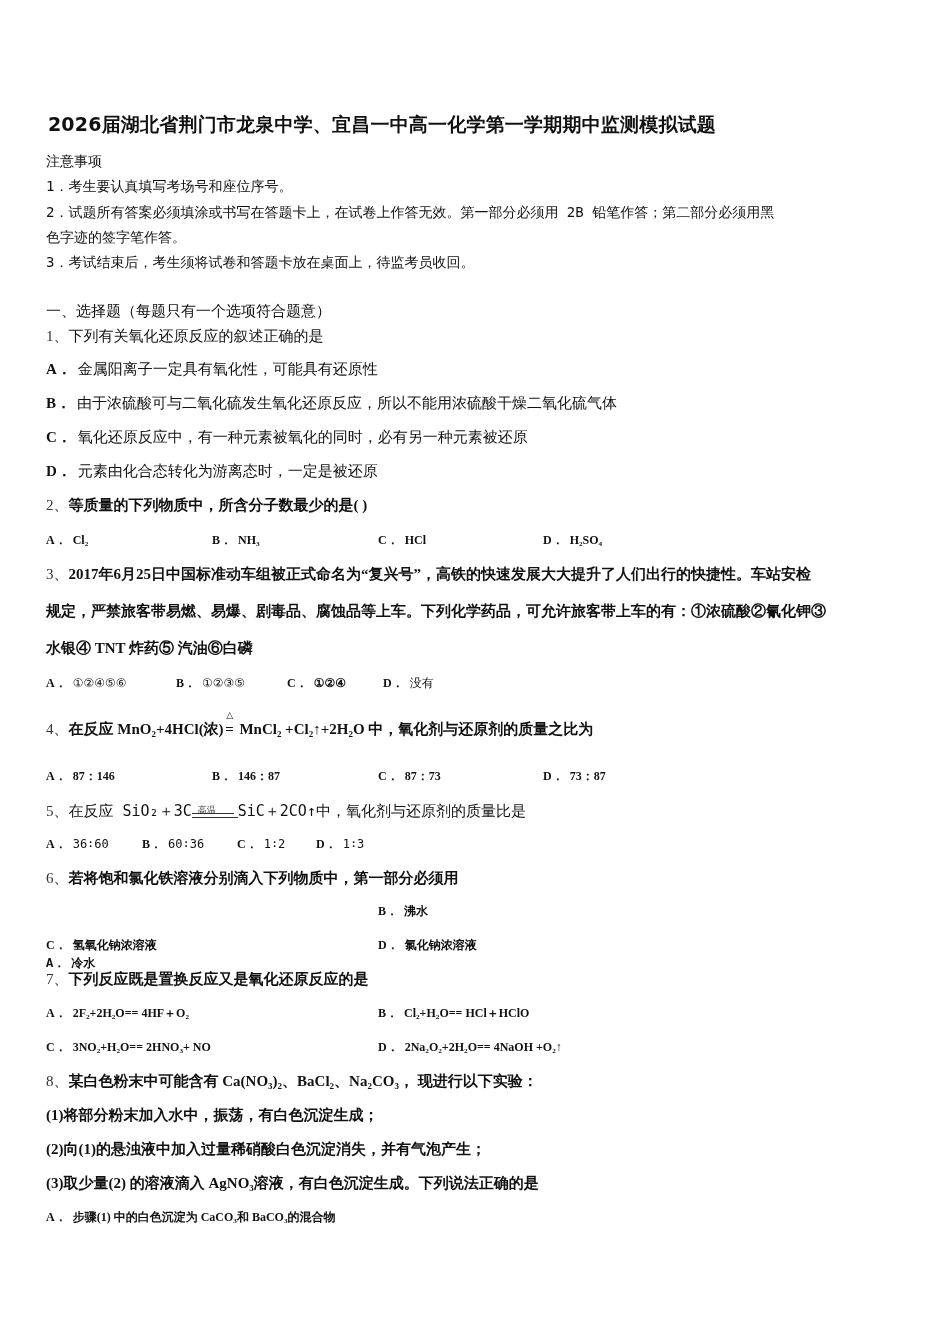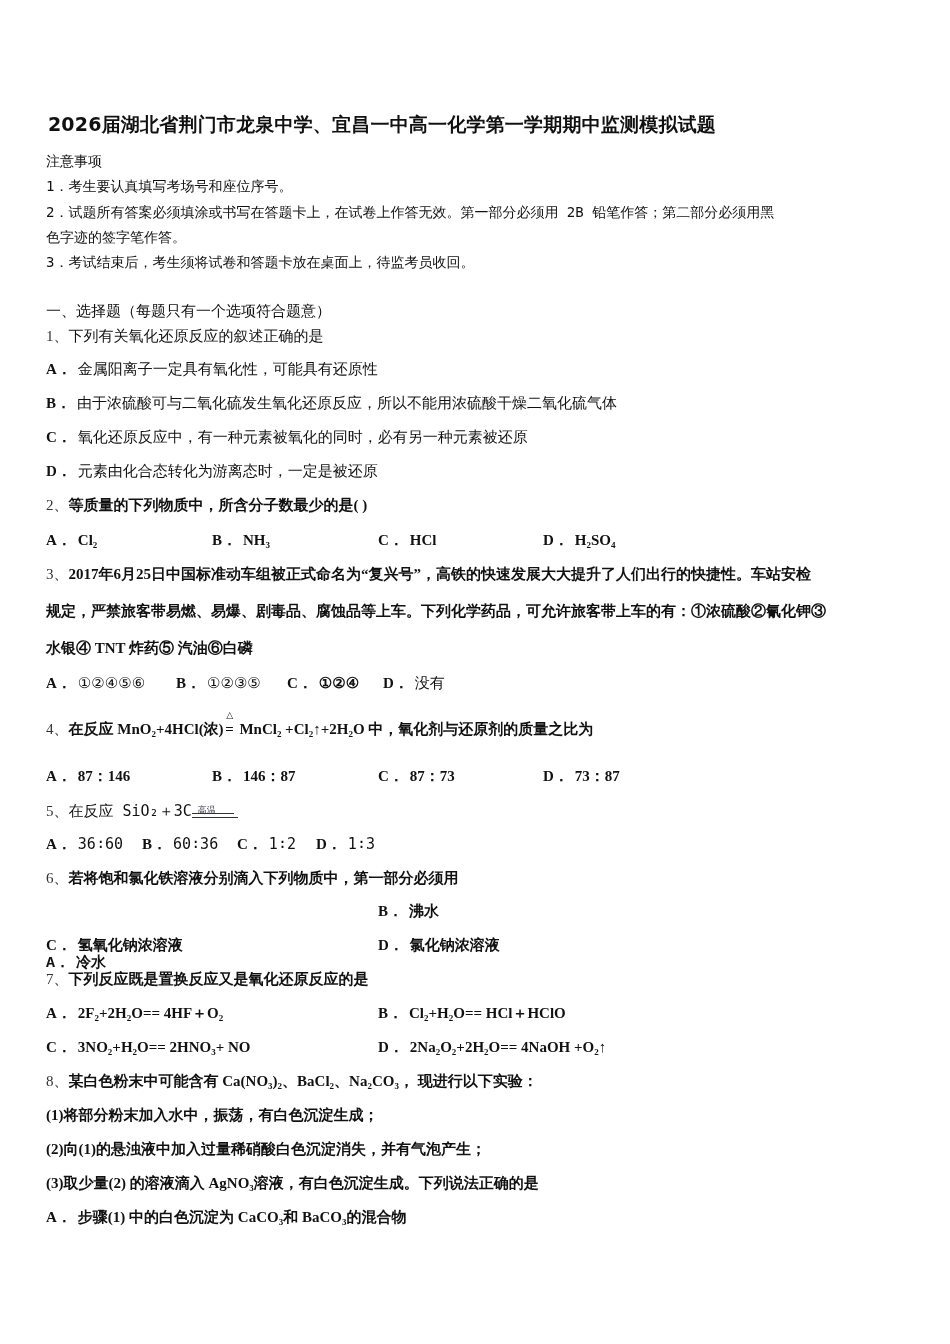--- a/index.html
+++ b/index.html
@@ -2,21 +2,21 @@
 <html><head>
 <meta charset="utf-8">
 <style>
   html, body { margin:0; padding:0; background:#ffffff; }
   body { width:950px; height:1344px; position:relative; overflow:hidden; color:#111; font-family:"Liberation Serif","DejaVu Serif",serif; }
   .line { position:absolute; left:46px; white-space:nowrap; font-size:15px; line-height:20px; }
   .title { position:absolute; top:112px; left:0; width:764px; text-align:center; font-family:"DejaVu Sans","Liberation Sans",sans-serif; font-weight:bold; font-size:19px; letter-spacing:0.2px; }
   .note { font-family:"DejaVu Sans Mono","Liberation Mono",monospace; font-size:14px; }
   .q { font-weight:bold; }
   .qnum { font-weight:normal; color:#333; }
-  .opt { position:absolute; white-space:nowrap; font-size:15px; line-height:20px; font-weight:bold;text-align:right; }
+  .opt { position:absolute; white-space:nowrap; font-size:12px; line-height:20px; font-weight:bold;text-align:right; }
   .optlbl { font-weight:bold; margin-right:6px; }
   .cond-eq { display:inline-block; position:relative; width:12px; text-align:center; }
   .cond-eq .top { position:absolute; top:-14px; left:0; width:12px; font-size:9px; font-weight:normal; text-align:center; }
   .hi-eq { display:inline-block; position:relative; width:46px; height:14px; vertical-align:middle; }
   .hi-eq .bar1 { position:absolute; left:0; right:4px; top:7px; border-top:1.5px solid #333; }
   .hi-eq .bar2 { position:absolute; left:0; right:0; top:11px; border-top:1.5px solid #333; }
   .hi-eq .lbl { position:absolute; top:-6px; left:6px; font-size:9px; color:#334; font-family:"DejaVu Sans",sans-serif; font-weight:normal; }
   .mono { font-family:"DejaVu Sans Mono","Liberation Mono",monospace; font-weight:normal; }
 </style>
 </head>
@@ -62,21 +62,21 @@
 
   <div class="line q" style="top:719px;">
     <span class="qnum">4、</span><span>在反应 MnO₂+4HCl(浓)</span><span class="cond-eq"><span class="top">△</span>=</span><span> MnCl₂ +Cl₂↑+2H₂O 中，氧化剂与还原剂的质量之比为</span>
   </div>
   <div class="opt" style="top:766px; left:46px;"><span class="optlbl">A．</span><span>87：146</span></div>
   <div class="opt" style="top:766px; left:212px;"><span class="optlbl">B．</span><span>146：87</span></div>
   <div class="opt" style="top:766px; left:378px;"><span class="optlbl">C．</span><span>87：73</span></div>
   <div class="opt" style="top:766px; left:543px;"><span class="optlbl">D．</span><span>73：87</span></div>
 
   <div class="line" style="top:801px;">
-    <span class="qnum">5、</span><span class="mono">在反应 SiO₂＋3C</span><span class="hi-eq"><span class="lbl">高温</span><span class="bar1"></span><span class="bar2"></span></span>
+    <span class="qnum">5、</span><span class="mono">在反应 SiO₂＋3C</span><span class="hi-eq"><span class="lbl">高温</span><span class="bar1"></span><span class="bar2"></span></span><span class="mono">SiC＋2CO↑中，氧化剂与还原剂的质量比是</span>
   </div>
   <div class="opt" style="top:834px; left:46px;"><span class="optlbl">A．</span><span class="mono">36∶60</span></div>
   <div class="opt" style="top:834px; left:142px;"><span class="optlbl">B．</span><span class="mono">60∶36</span></div>
   <div class="opt" style="top:834px; left:237px;"><span class="optlbl">C．</span><span class="mono">1∶2</span></div>
   <div class="opt" style="top:834px; left:316px;"><span class="optlbl">D．</span><span class="mono">1∶3</span></div>
 
   <div class="line q" style="top:868px;">
     <span class="qnum">6、</span><span>若将饱和氯化铁溶液分别滴入下列物质中，第一部分必须用</span>
   </div>
   <div class="opt" style="top:954px; left:46px;font-family:Liberation Mono, monospace;"><span class="optlbl">A．</span><span>冷水</span></div>

